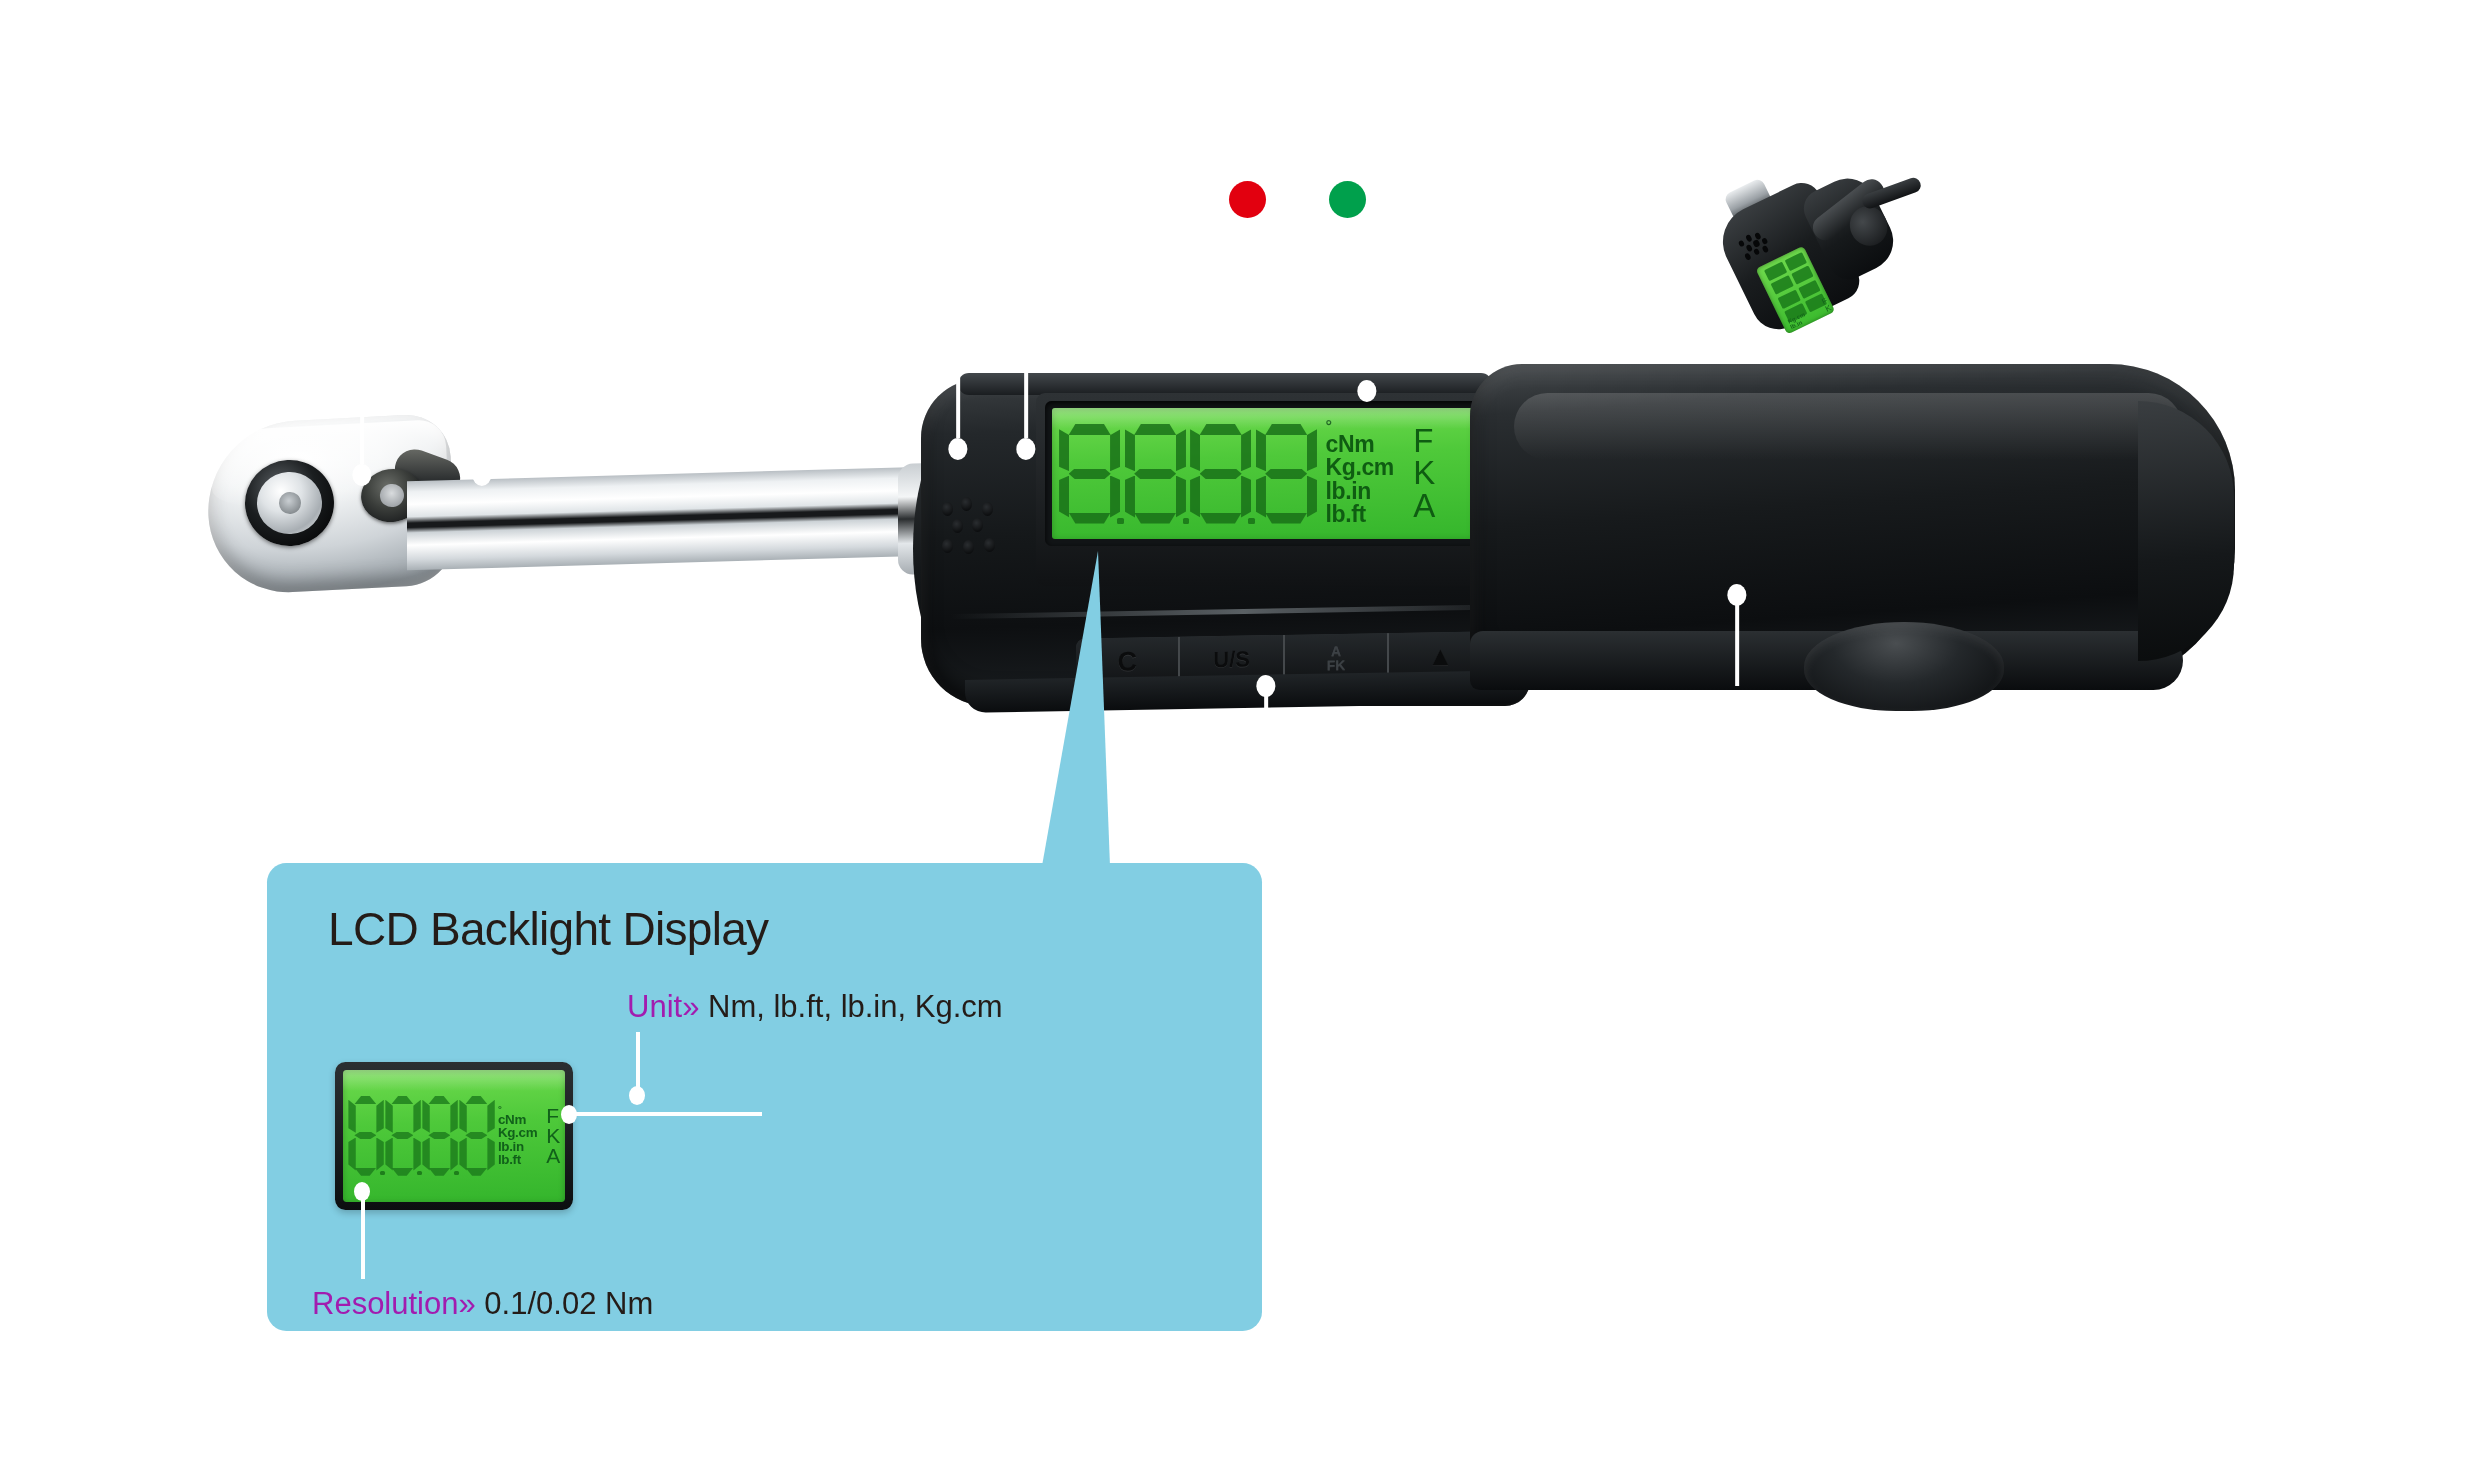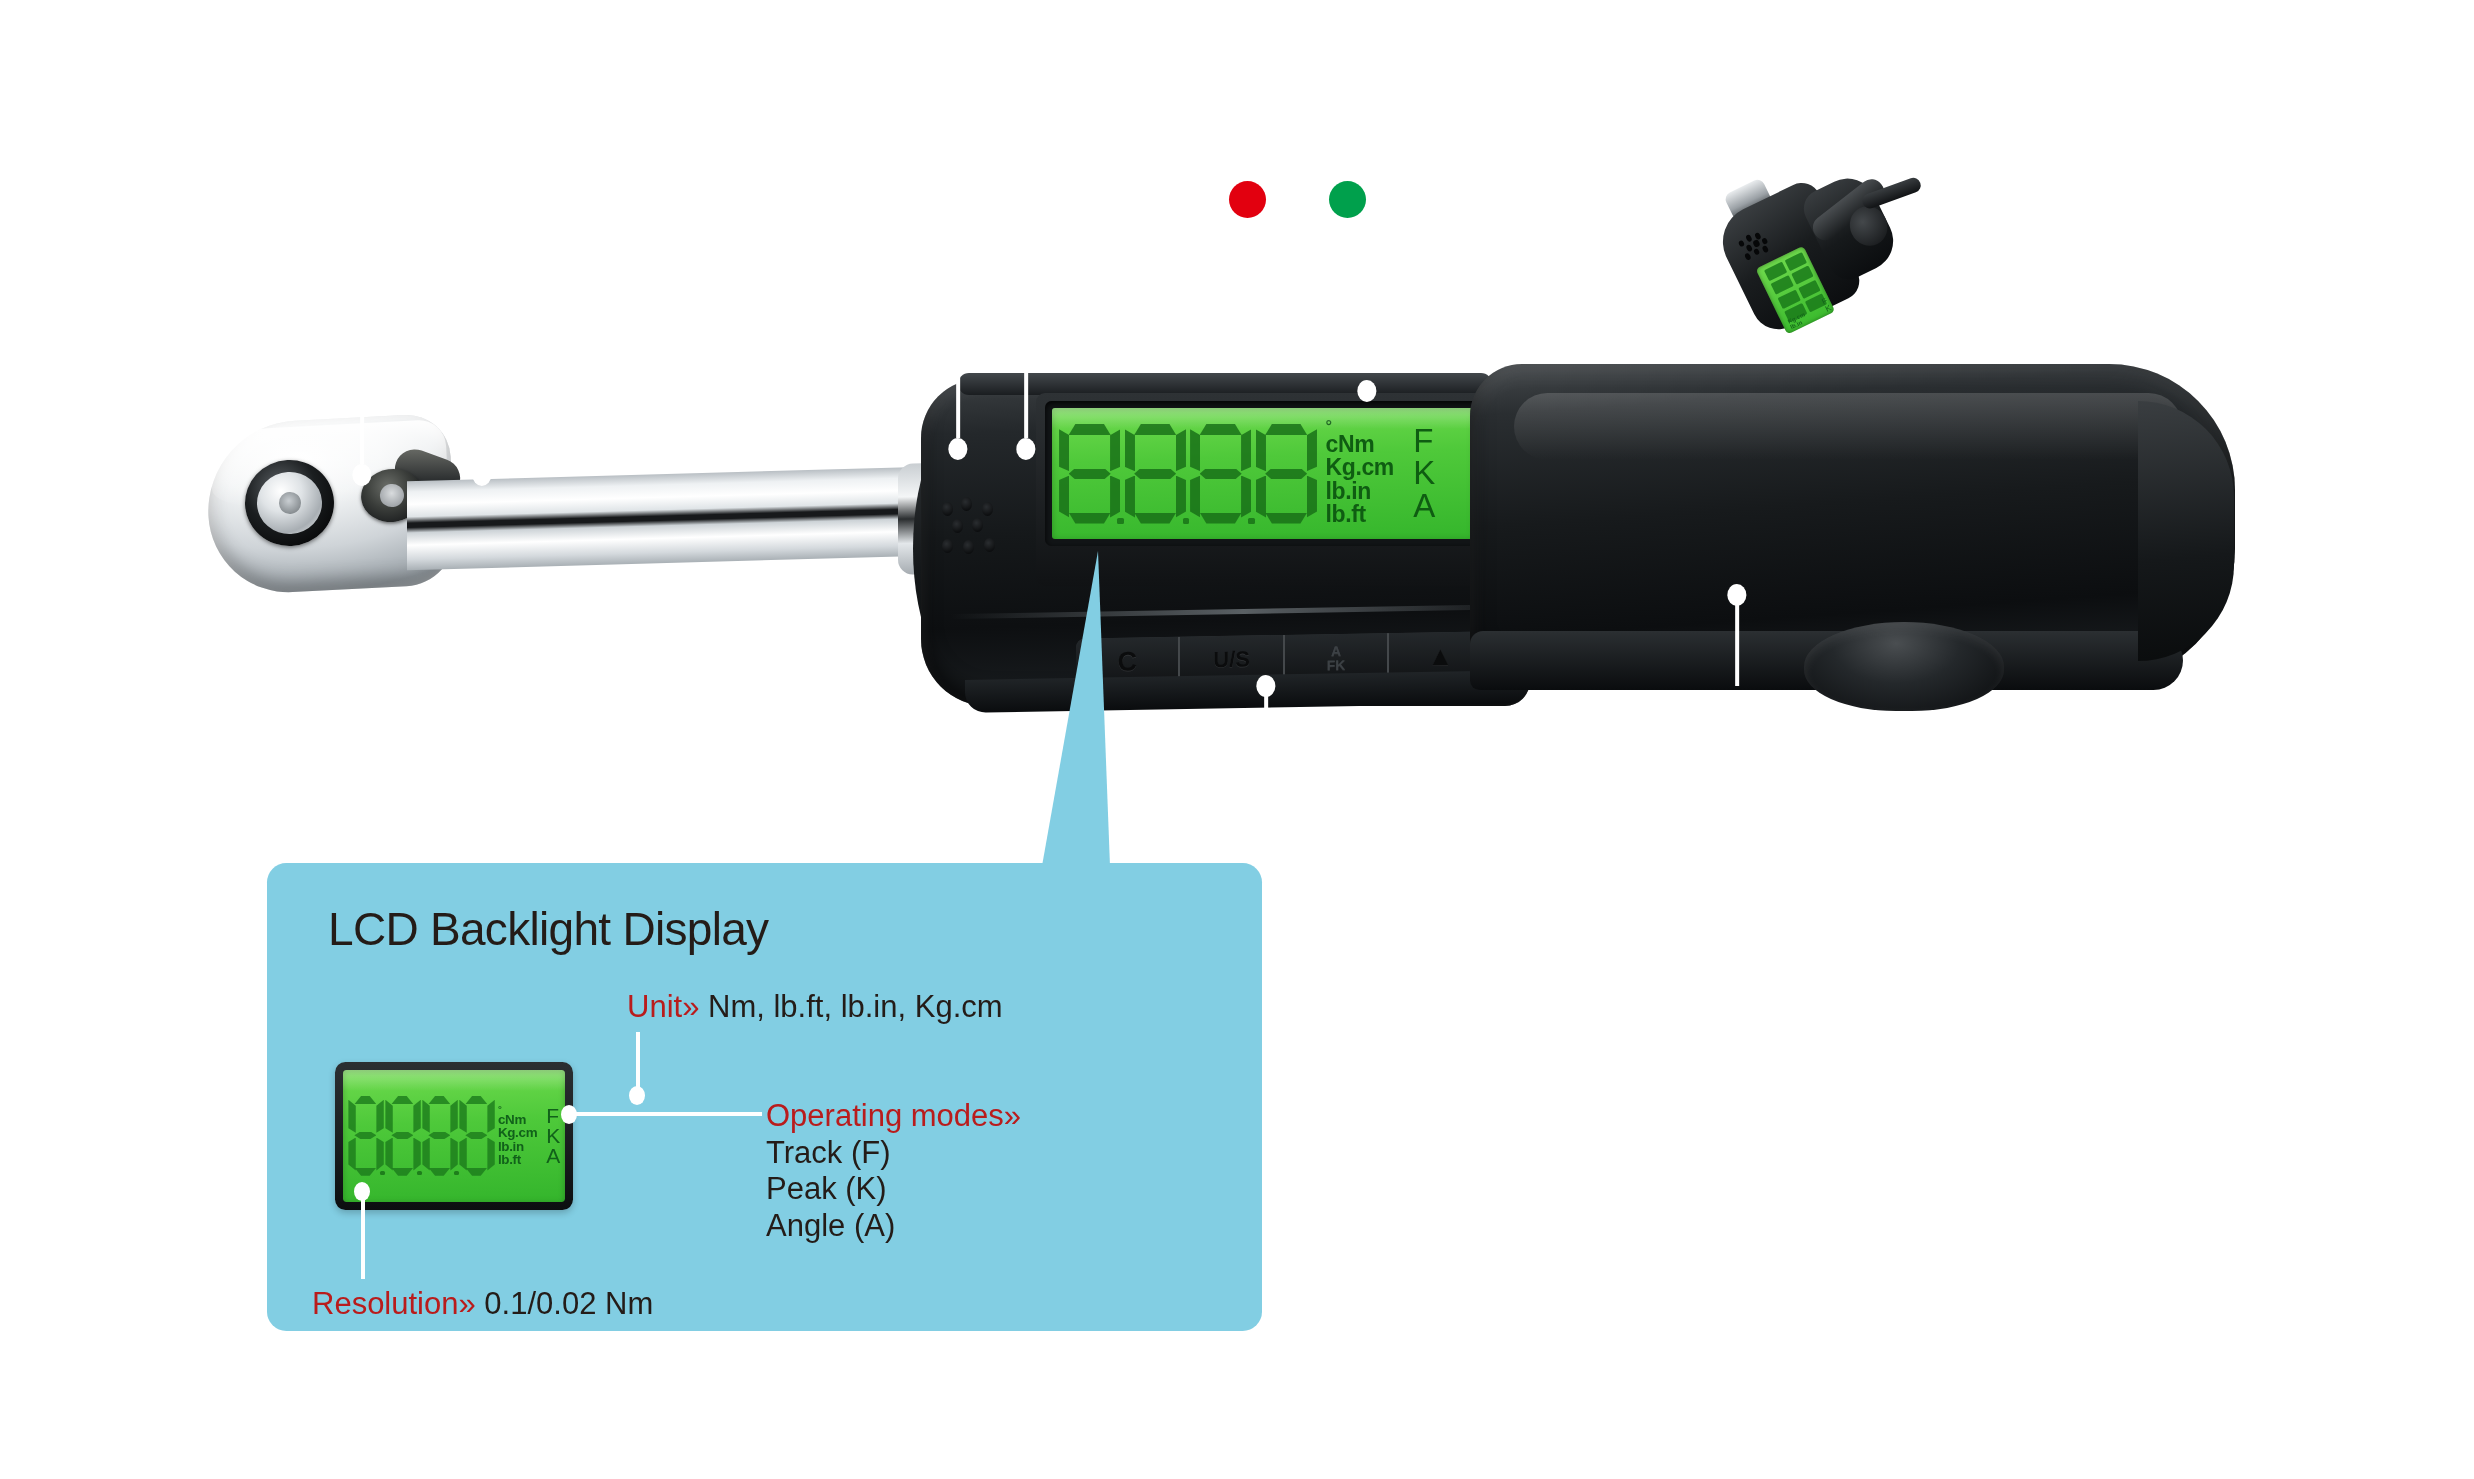--- a/index.html
+++ b/index.html
@@ -203,21 +203,21 @@
   .c-units{display:flex;flex-direction:column;justify-content:center;margin-left:4.5px;
     color:#11611a;font-weight:bold;line-height:1.0;letter-spacing:-0.3px;}
   .c-units div{font-size:13.4px;white-space:nowrap;}
   .c-units .u-deg{font-size:9.6px;line-height:.8;}
   .c-modes{display:flex;flex-direction:column;justify-content:center;margin-left:9px;
     color:#11611a;line-height:.96;}
   .c-modes div{font-size:21px;}
 
   
   .lbl{position:absolute;white-space:nowrap;}
-  .lbl .k{color:#b91c1c;}
+  .lbl .k{color:#a21caf;}
   .lbl .v{color:#241c18;}
   #lbl-unit{left:360px;top:126px;font-size:31px;}
   #lbl-modes{left:499px;top:235px;font-size:31px;line-height:1.18;}
   #lbl-res{left:45px;top:423px;font-size:31px;}
 
   
   .c-lead{position:absolute;background:#ffffff;}
   .c-dot{position:absolute;width:16.3px;height:19.3px;border-radius:50%;background:#ffffff;}
 </style>
 </head>
@@ -468,26 +468,20 @@
     <div class="c-dot" style="left:294px;top:242px;"></div>
 
     <div class="c-lead" style="left:94px;top:333px;width:3.7px;height:83px;"></div>
     <div class="c-dot" style="left:87px;top:319px;"></div>
 
     <div class="lbl" id="lbl-unit">
       <span class="k">Unit»</span>
       <span class="v">Nm, lb.ft, lb.in, Kg.cm</span>
     </div>
 
-    <div class="lbl" id="lbl-modes">
-      <div class="k">Operating modes»</div>
-      <div class="v">Track (F)</div>
-      <div class="v">Peak (K)</div>
-      <div class="v">Angle (A)</div>
-    </div>
 
     <div class="lbl" id="lbl-res">
       <span class="k">Resolution»</span>
       <span class="v">0.1/0.02 Nm</span>
     </div>
   </div>
 
 </div>
 
 

